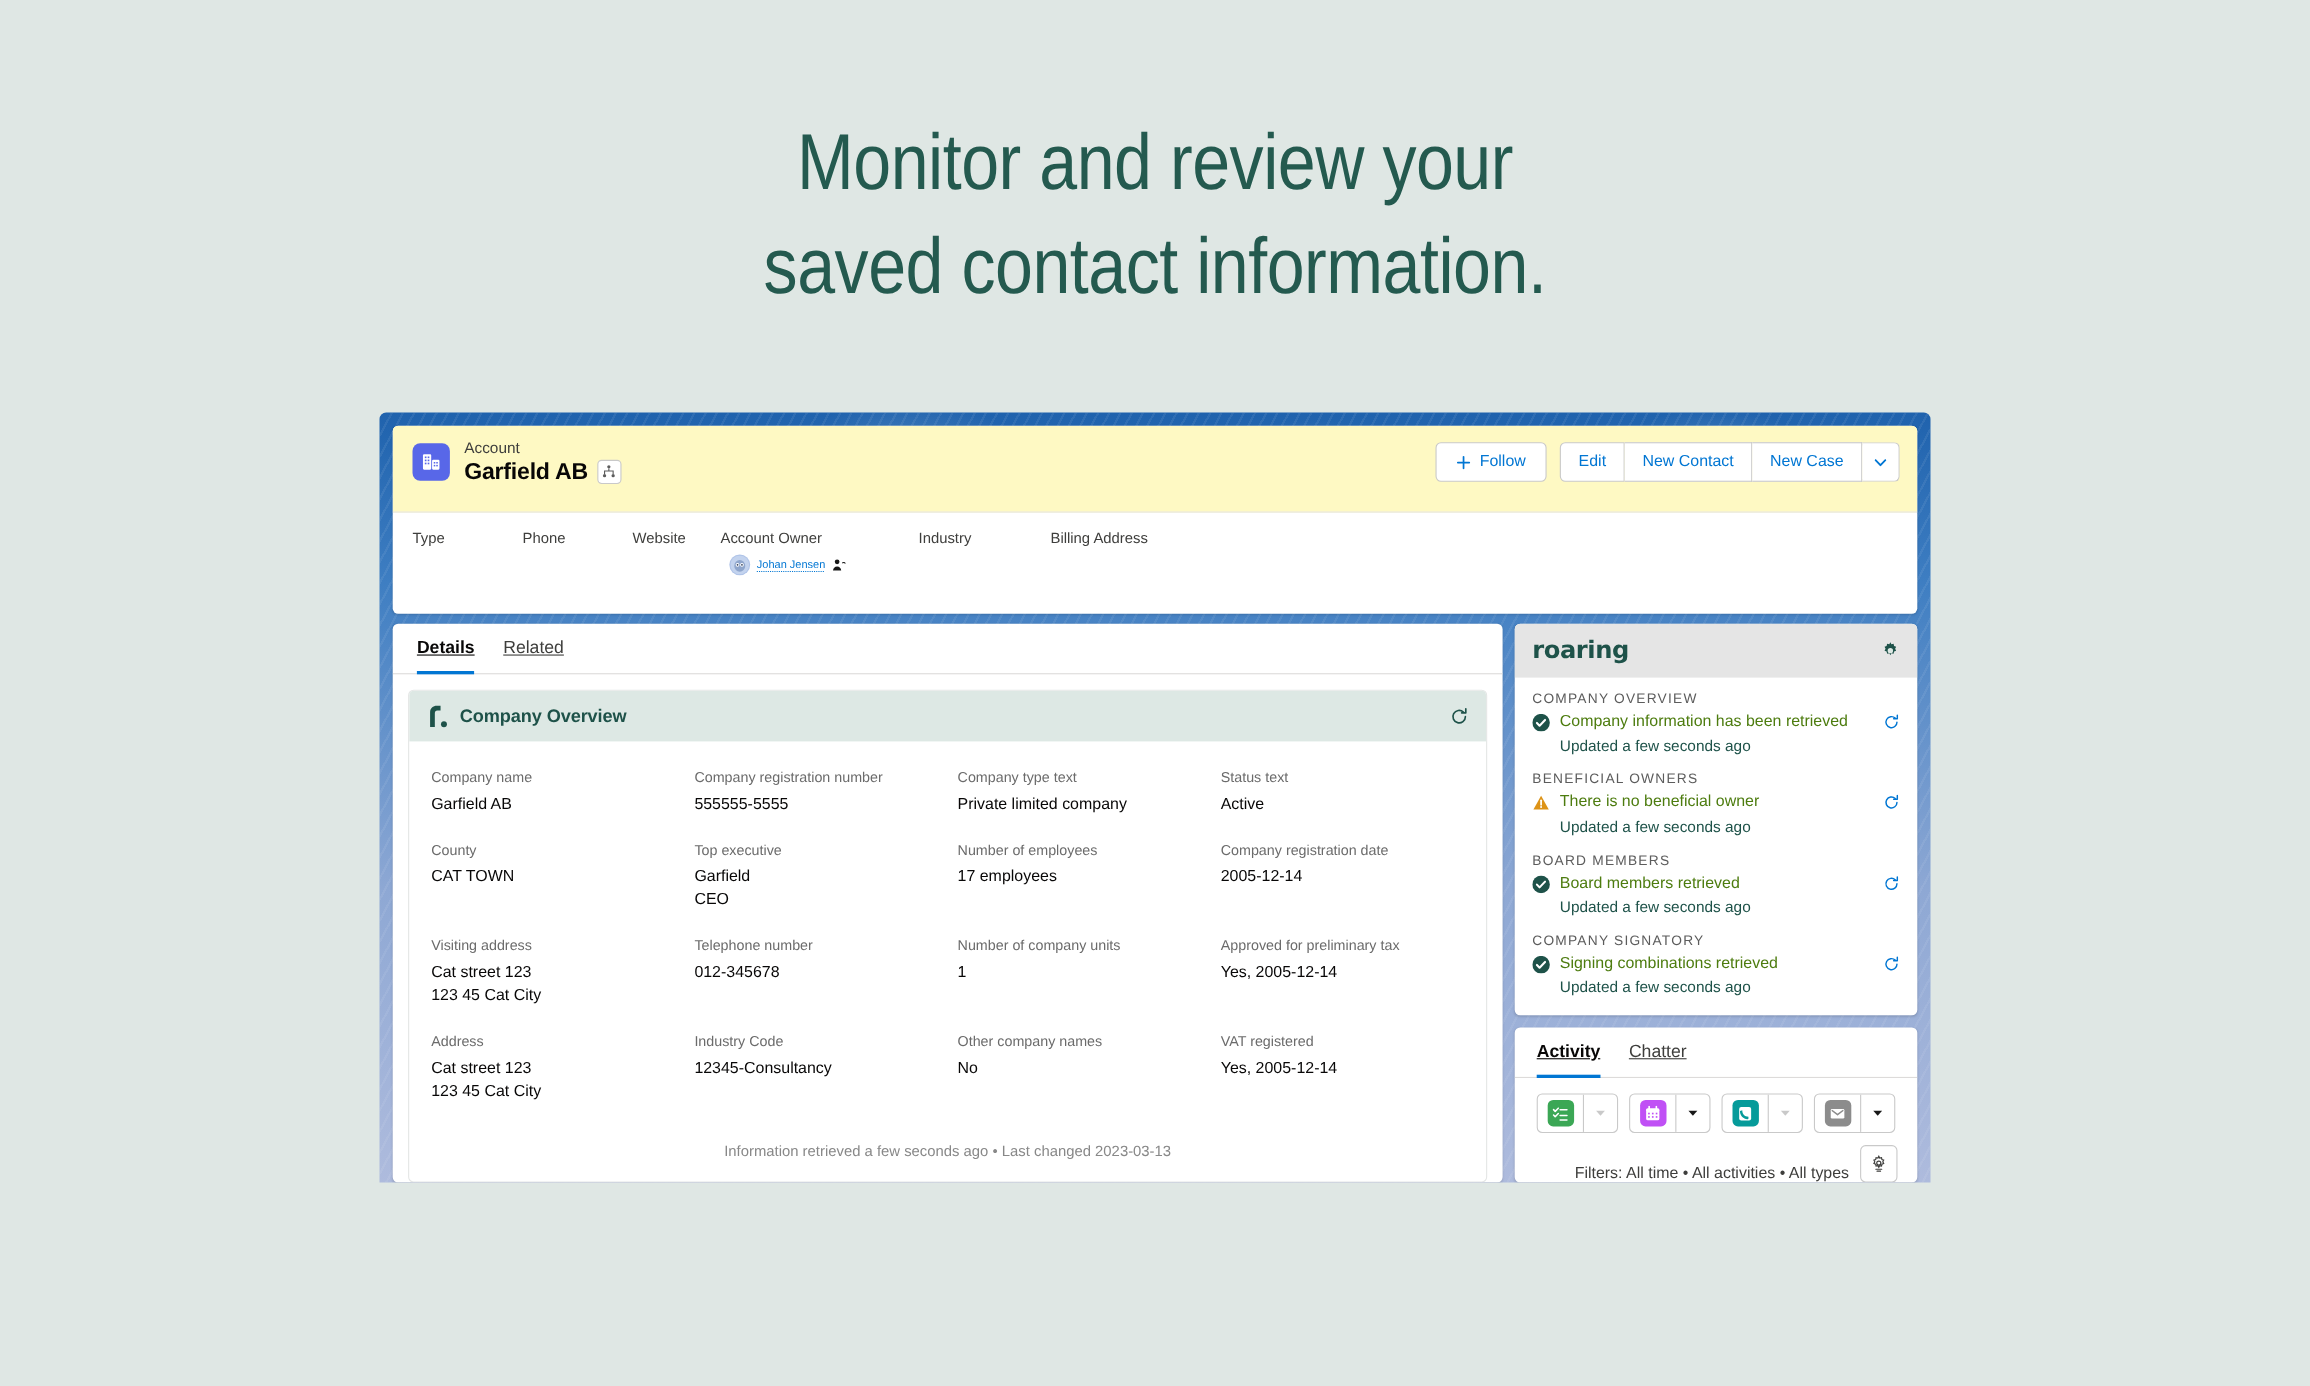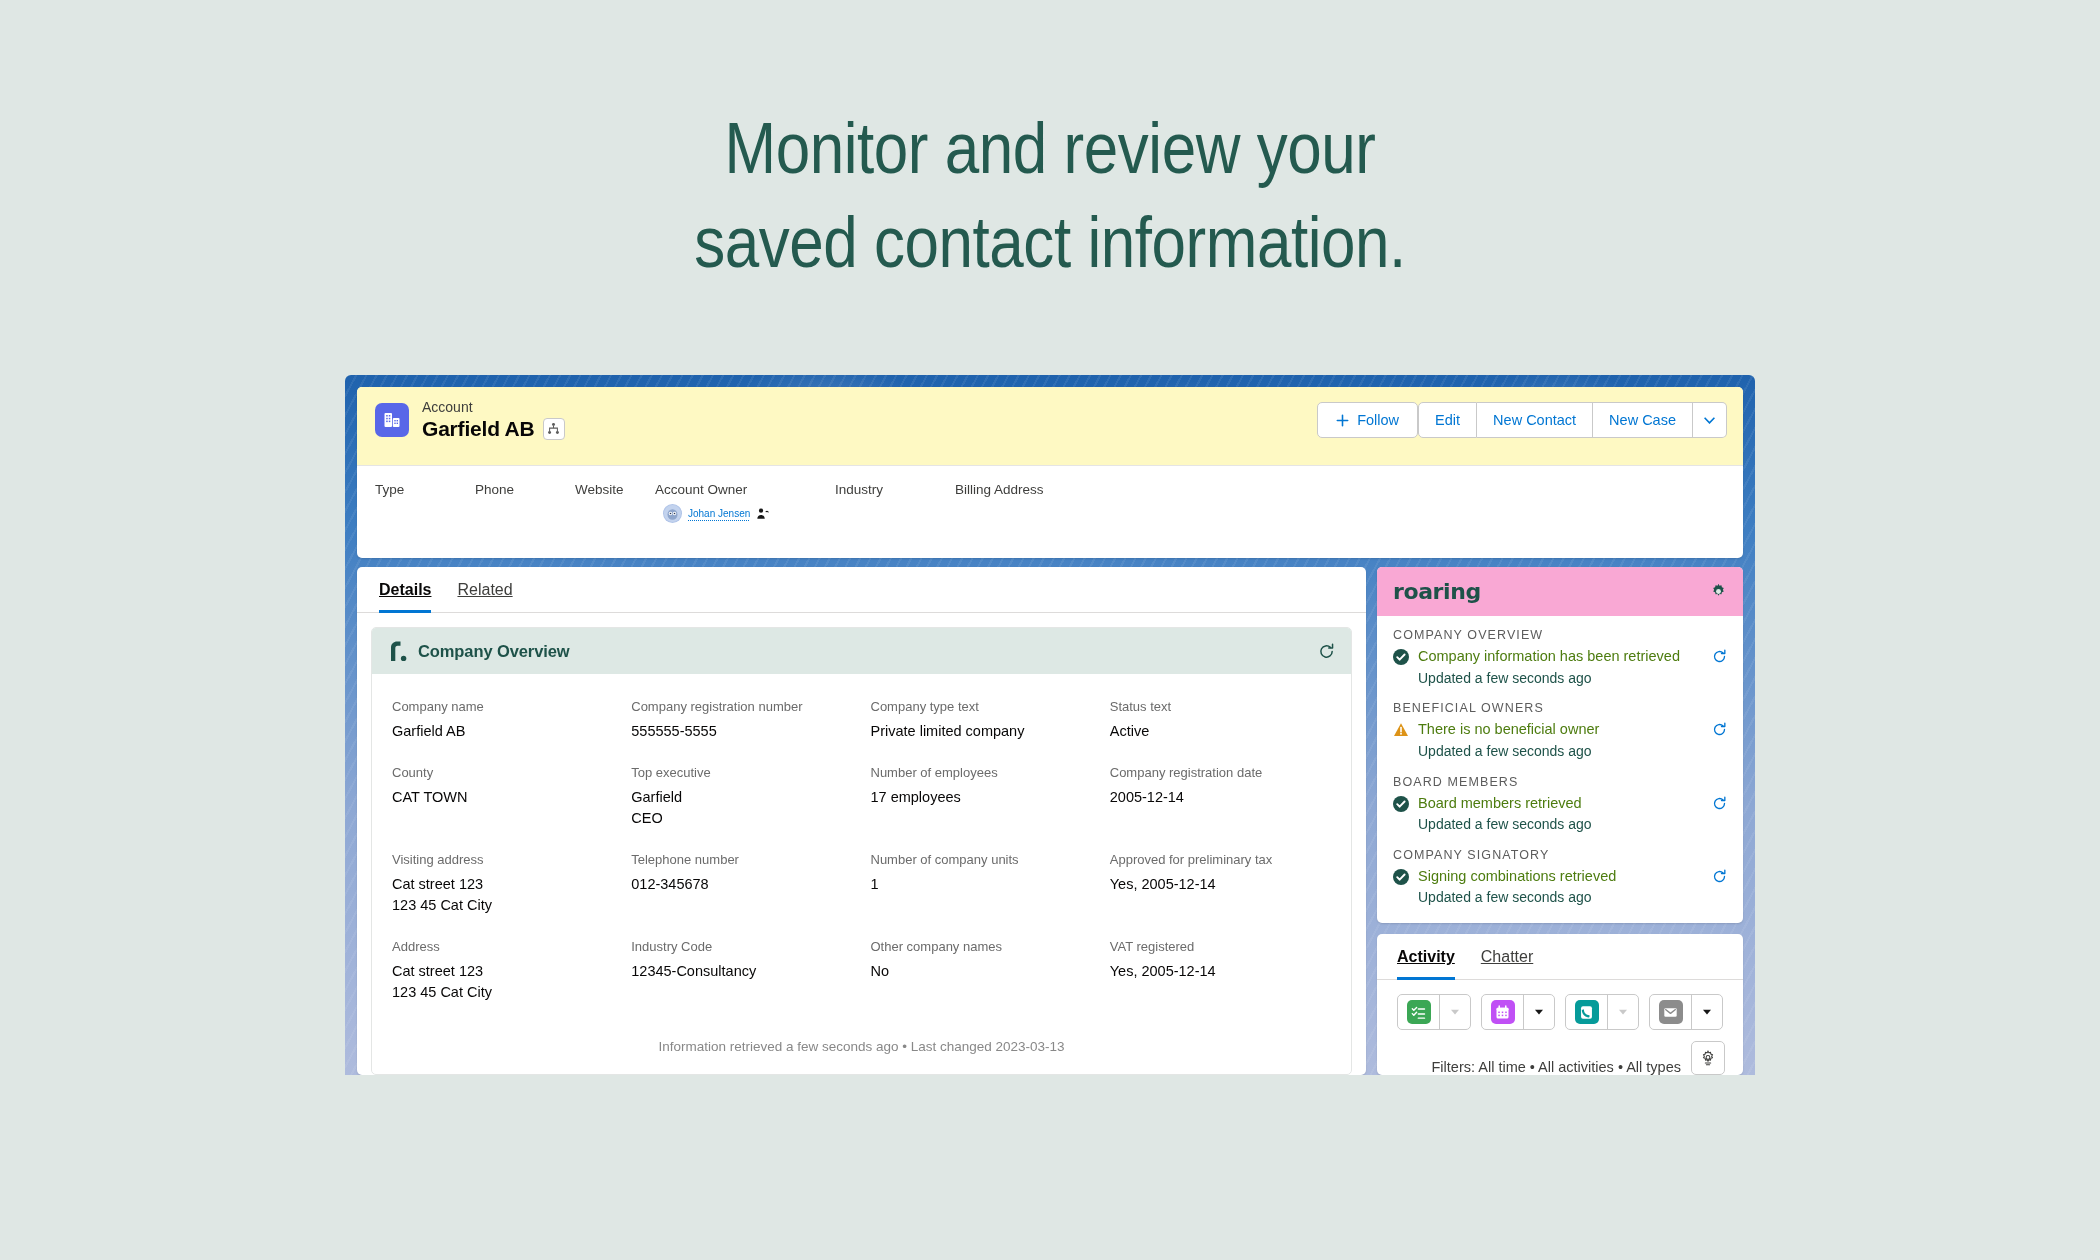--- a/index.html
+++ b/index.html
@@ -87,21 +87,21 @@
     letter-spacing: -0.2px; line-height: 1.18;
   }
   .hier-btn {
     width: 22px; height: 22px;
     border: 1px solid #c9c9c9; border-radius: 4px;
     background: #fff;
     display: flex; align-items: center; justify-content: center;
   }
   .rh-actions {
     margin-left: auto;
-    display: flex; align-items: center; gap: 0;
+    display: flex; align-items: center; gap: 12px;
   }
   .btn {
     border: 1px solid #c9c9c9;
     background: #fff;
     color: #0176d3;
     font-size: 14.5px;
     font-family: "Liberation Sans", sans-serif;
     height: 36px;
     padding: 0 16px;
     border-radius: 5px;
@@ -208,21 +208,21 @@
   }
   .co-footer {
     margin-top: auto;
     text-align: center;
     font-size: 13.5px; color: #888;
     padding: 14px 0 20px 0;
   }
 
   
   .roaring-head {
-    background: #f9a8d4;
+    background: #e5e5e5;
     display: flex; align-items: center;
     padding: 12px 16px;
     min-height: 46px;
   }
   .roaring-logo {
     font-size: 22px; font-weight: 700; color: #1e5249;
     letter-spacing: -0.4px;
     font-family: "DejaVu Sans", sans-serif;
   }
   .roaring-gear { margin-left: auto; display: flex; }

